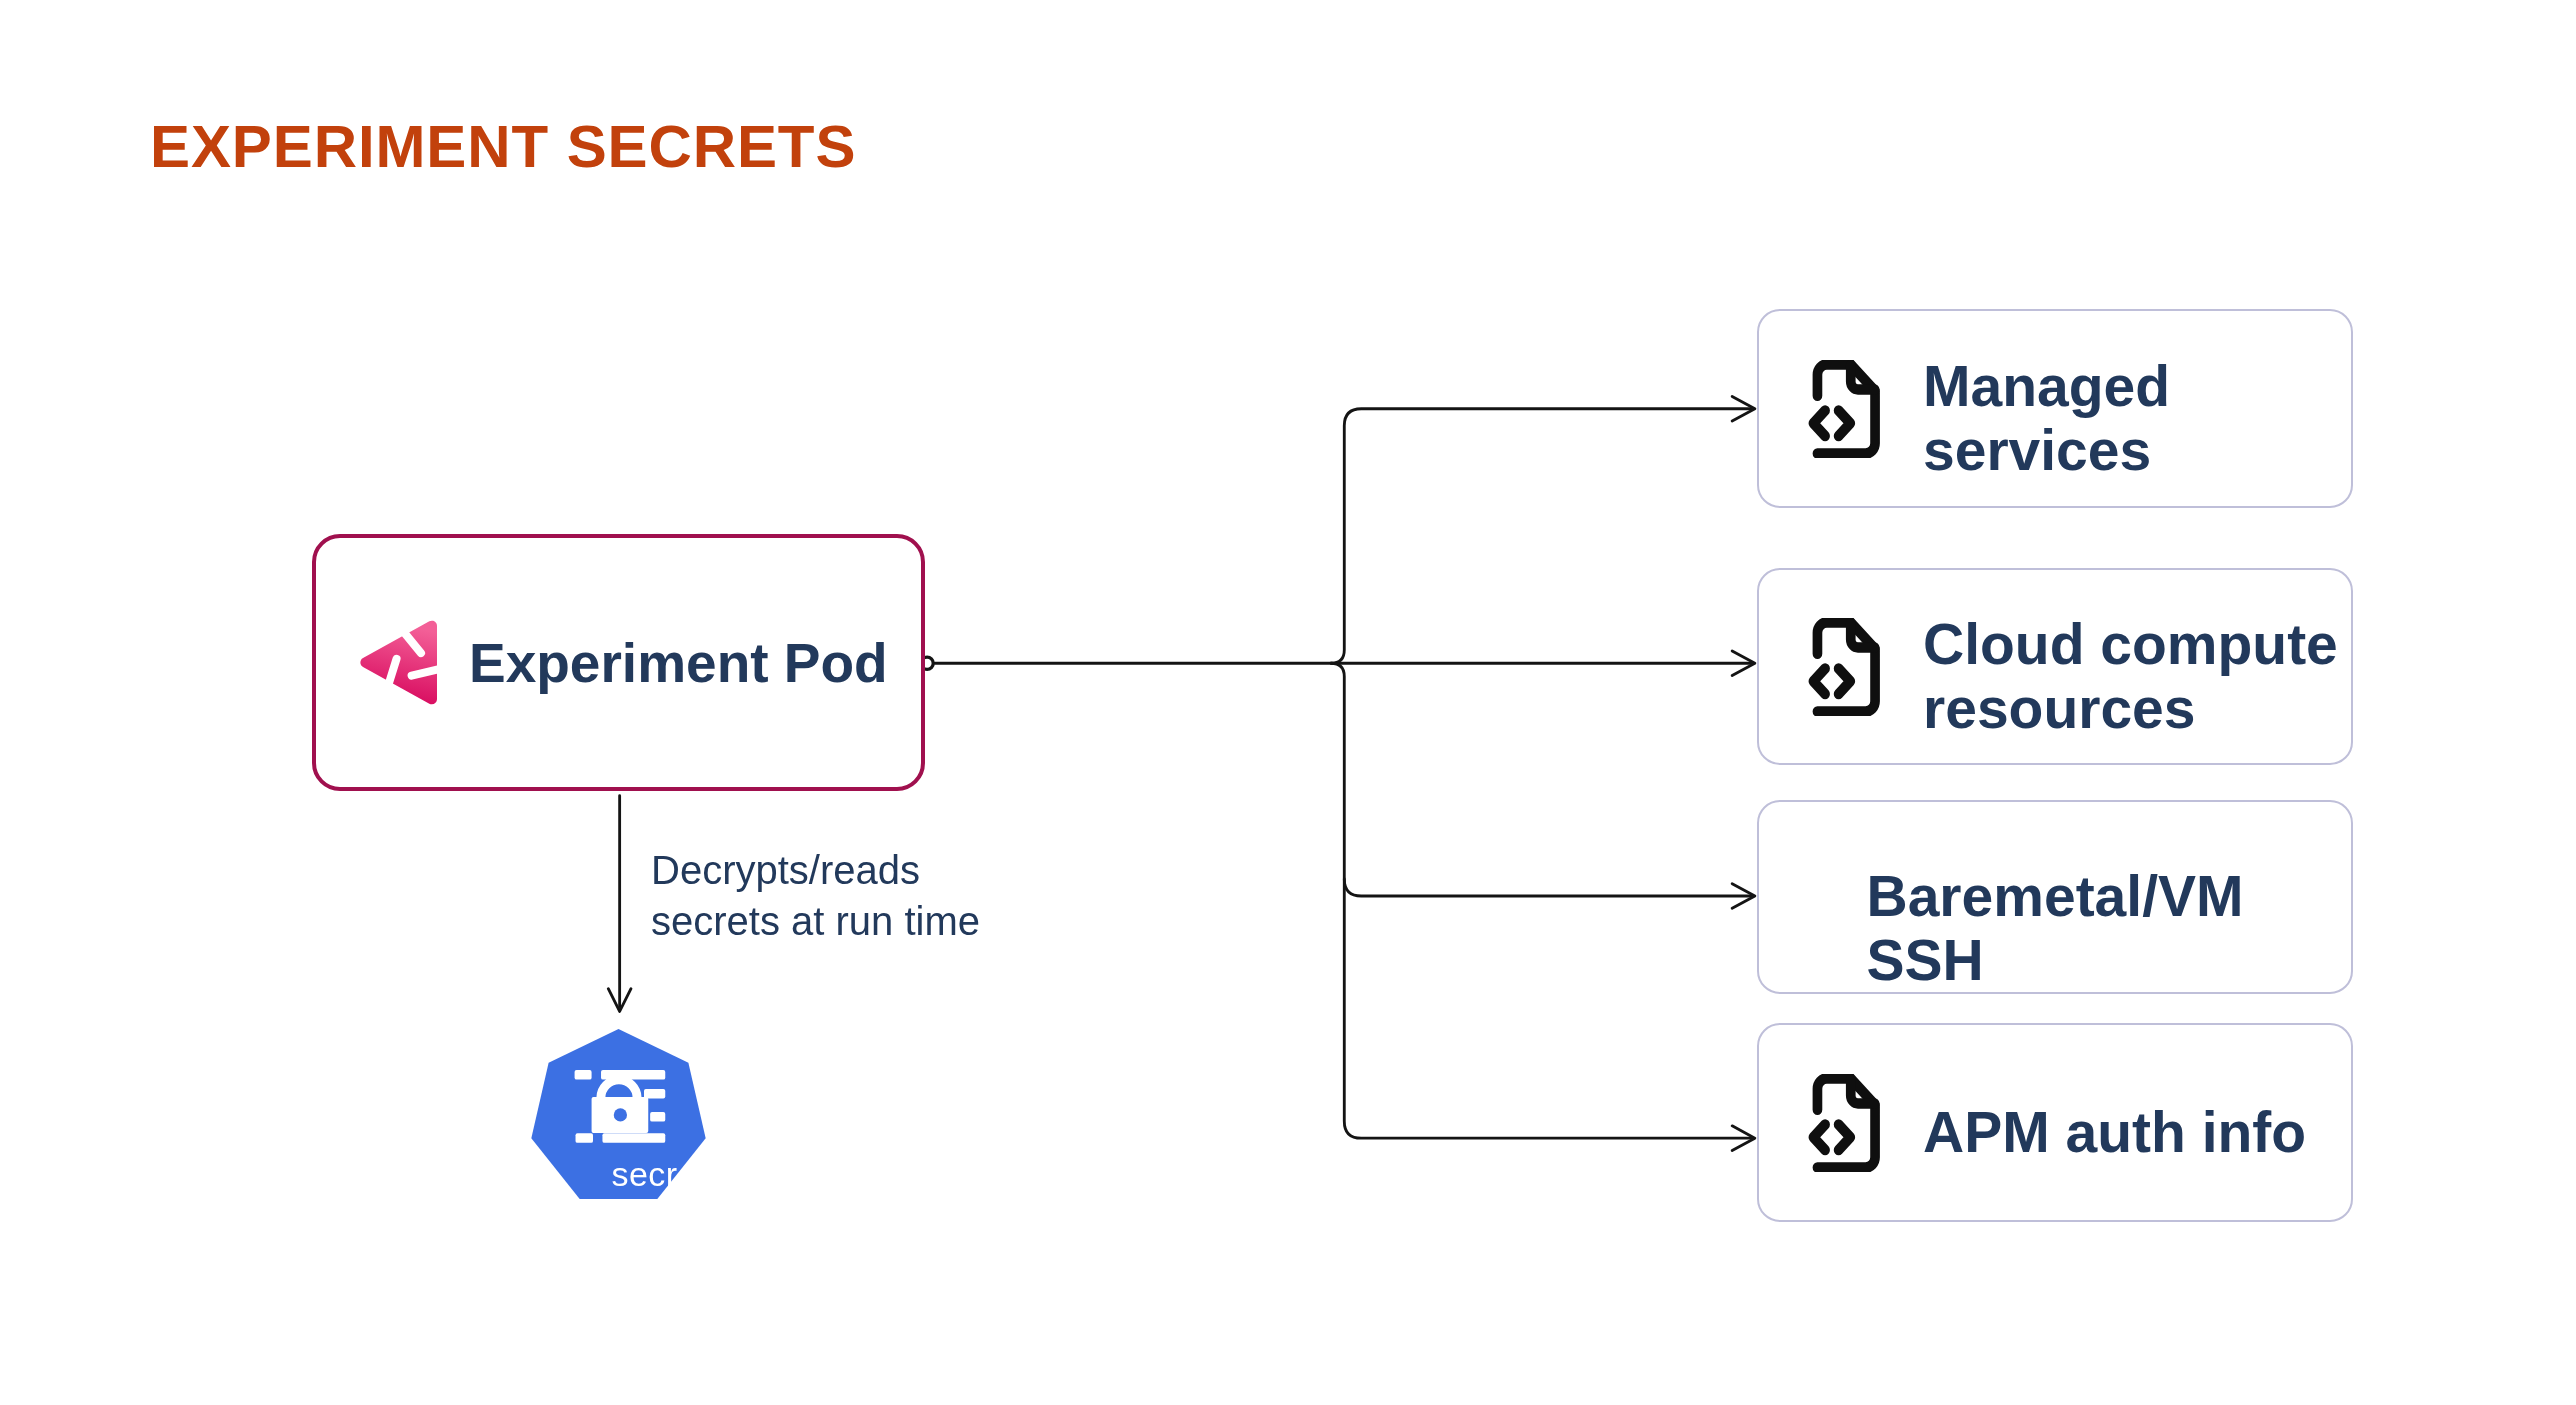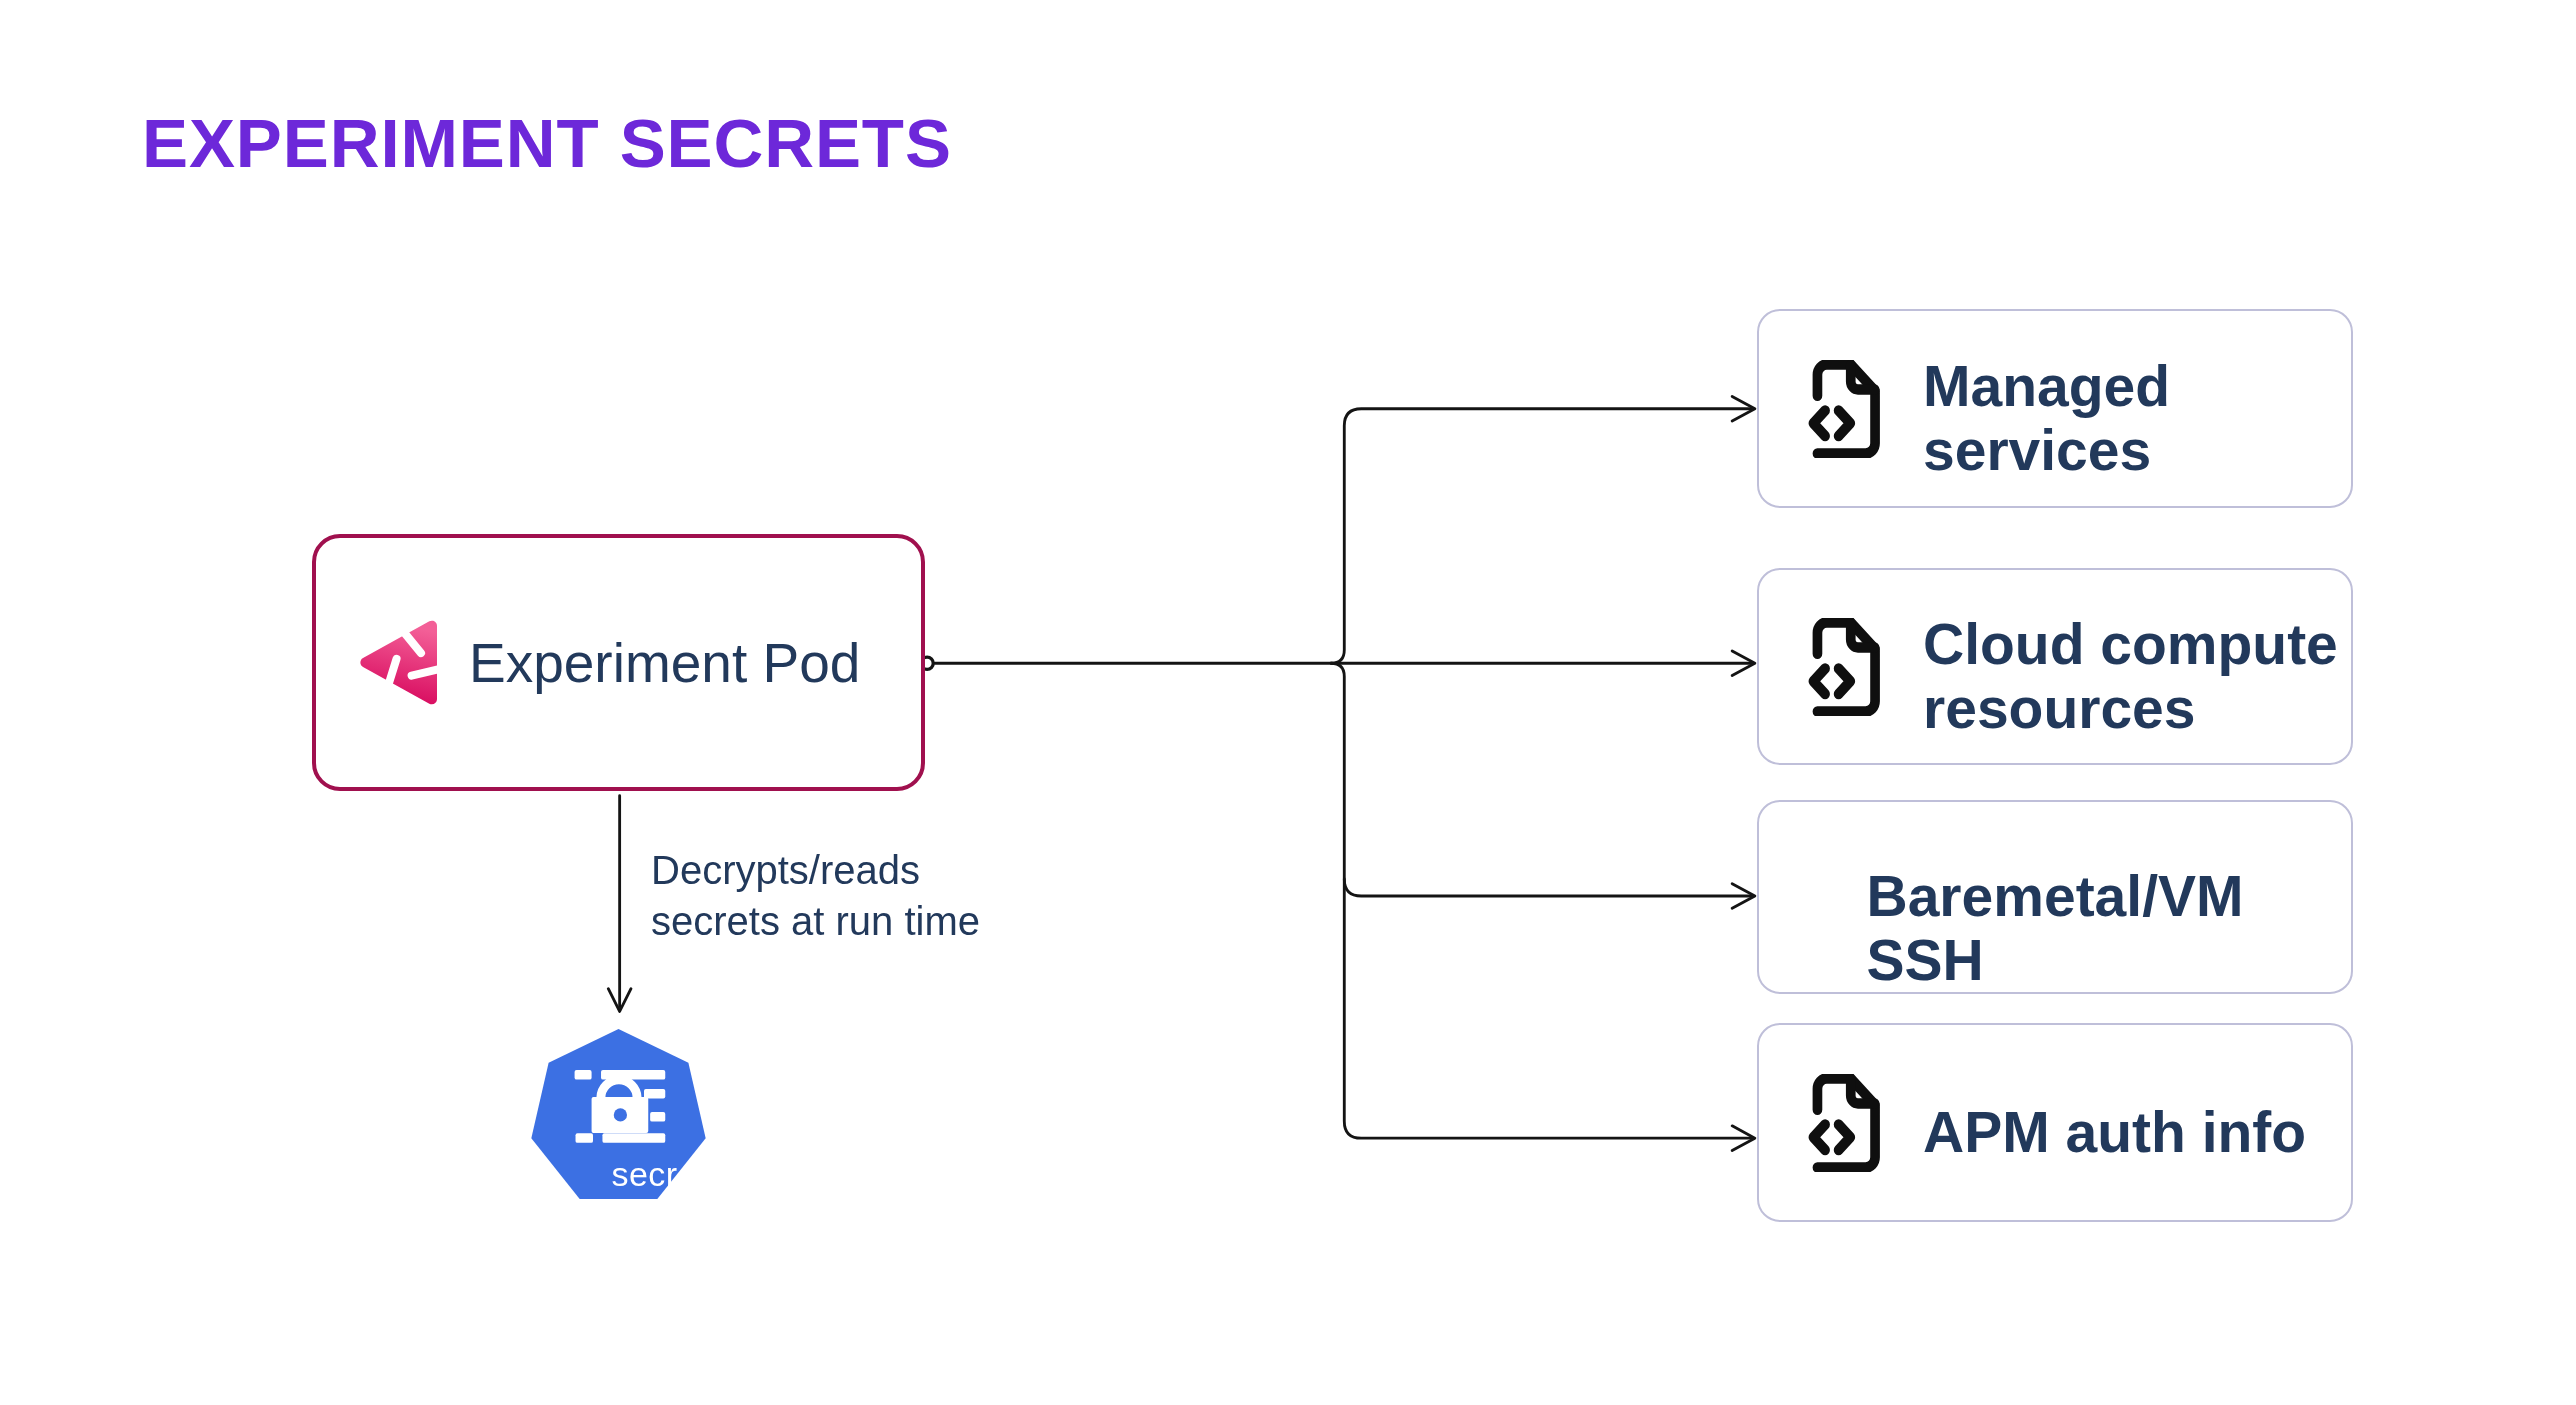--- a/index.html
+++ b/index.html
@@ -1,33 +1,33 @@
 <!DOCTYPE html>
 <html style="font-size:15px"><head>
 <meta charset="utf-8">
 <style>
   html,body{margin:0;padding:0;background:#fff;}
   .canvas{
     position:relative;width:2576px;height:1406px;background:#ffffff;
     font-family:"Liberation Sans",sans-serif;overflow:hidden;
   }
   .title{
-    position:absolute;left:134px;top:101px;margin:8px;
-    font-size:69px;font-weight:bold;letter-spacing:0.9px;line-height:1;
-    color:#6d28d9;white-space:nowrap;
+    position:absolute;left:134px;top:101px;margin:16px;
+    font-size:60px;font-weight:bold;letter-spacing:0.9px;line-height:1;
+    color:#c2410c;white-space:nowrap;
   }
   .connectors{position:absolute;left:0;top:0;pointer-events:none;}
   
   .pod{
     position:absolute;left:312px;top:534px;width:613px;height:257px;
     box-sizing:border-box;background:#fff;border:4.3px solid #A0104E;border-radius:28px;
     display:flex;align-items:center;padding-left:42px;gap:32px;
   }
   .pod-label{
-    font-size:55px;font-weight:normal;color:#22395B;white-space:nowrap;
+    font-size:55px;font-weight:bold;color:#22395B;white-space:nowrap;
   }
   
   .target{
     position:absolute;left:1757px;width:596px;height:199px;
     box-sizing:border-box;background:#fff;border:2.8px solid #BFBFD9;border-radius:23px;
     display:flex;align-items:center;padding-left:49px;gap:43px;
   }
   .t1{top:309px;} .t2{top:568px;height:197px;} .t3{top:800px;height:194px;flex-direction:column;} .t4{top:1023px;align-items:center;}
   .target-label{
     font-size:57px;font-weight:bold;line-height:1.12;color:#22395B;max-width:426px;margin-top:20px;

